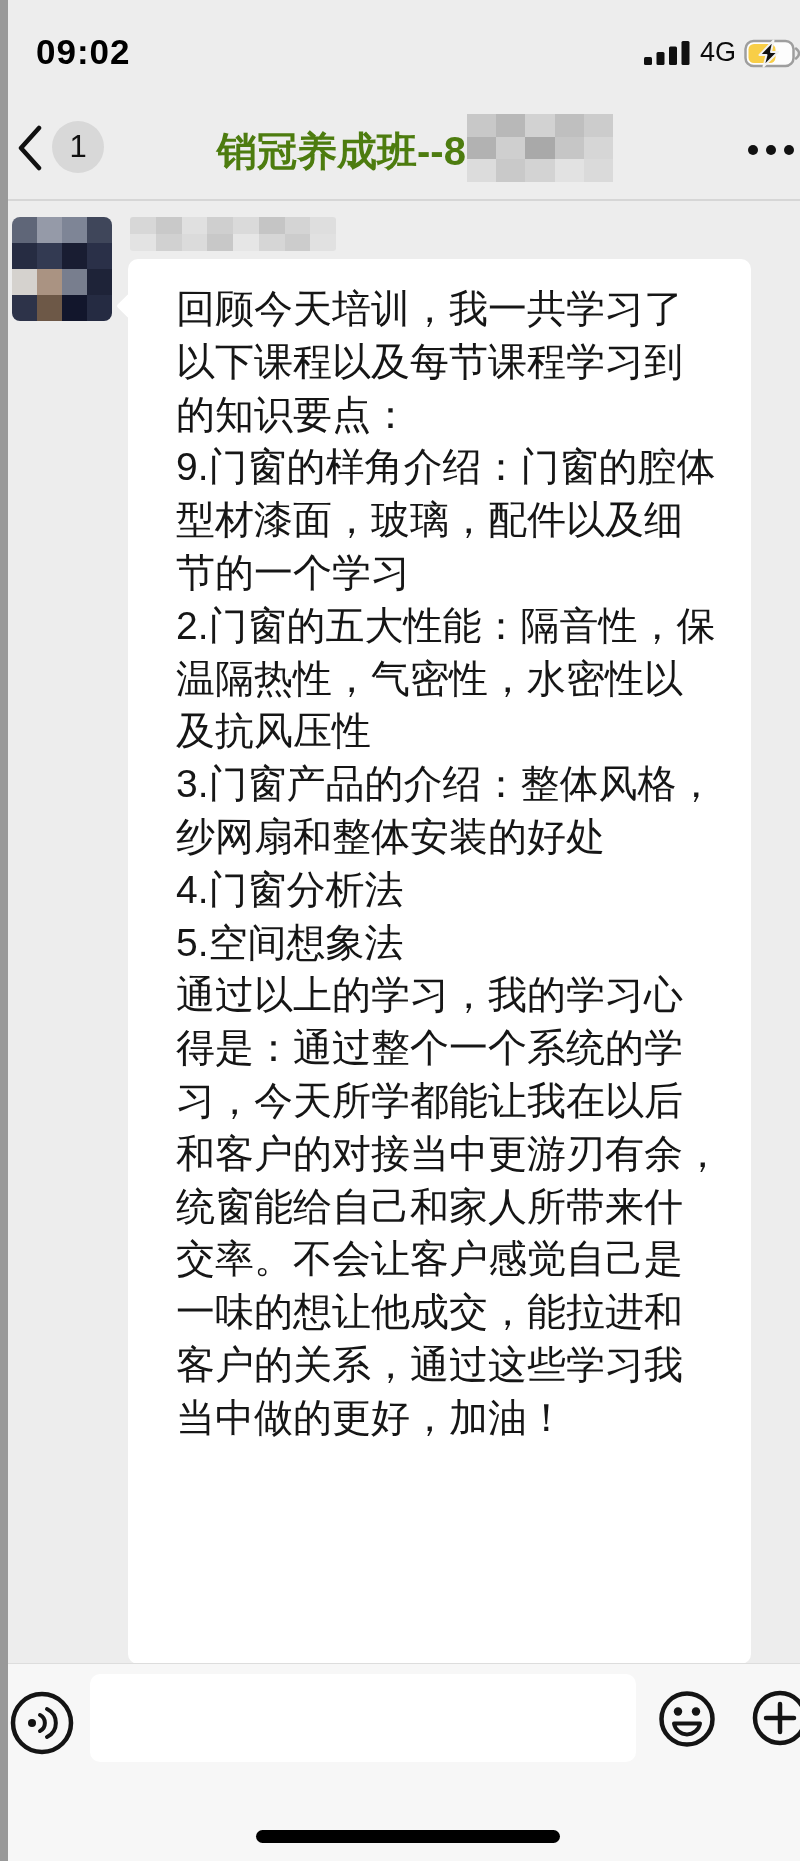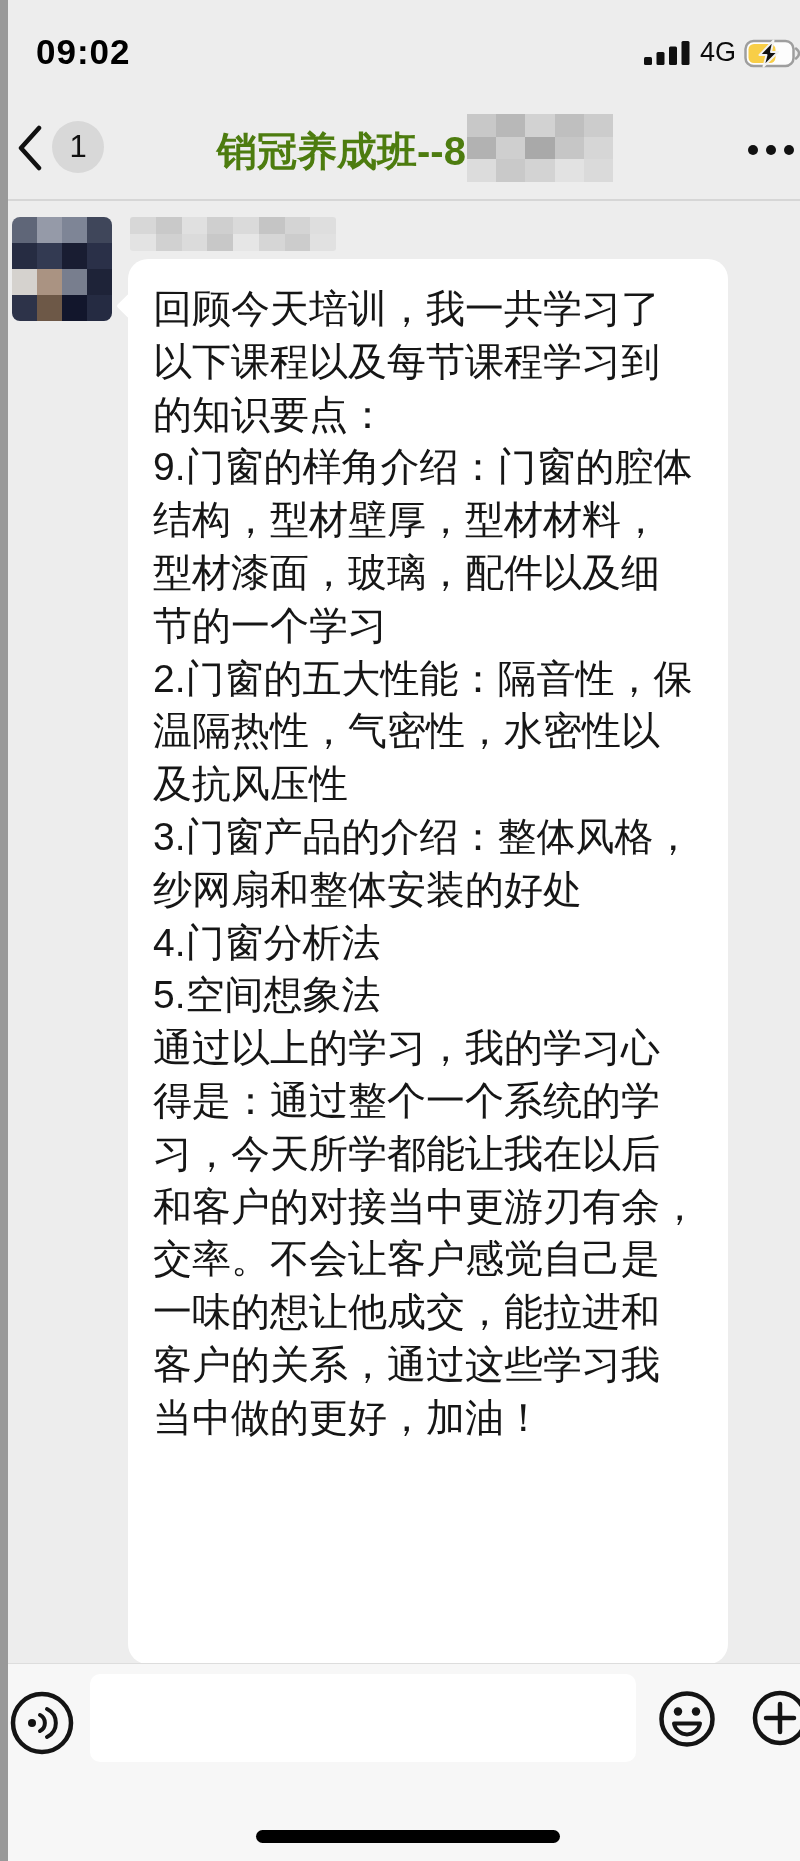--- a/index.html
+++ b/index.html
@@ -18,21 +18,21 @@
          display:flex;align-items:center;justify-content:center;font-size:31px;color:#111;}
   .nav-title{position:absolute;left:209px;top:124px;font-size:40px;font-weight:600;color:#4d7c0f;white-space:nowrap;}
   .title-mosaic{position:absolute;left:459px;top:114px;width:146px;height:68px;display:grid;}
   .more-dots{position:absolute;left:740px;top:145px;display:flex;gap:8px;}
   .more-dots div{width:10px;height:10px;border-radius:50%;background:#111;}
   .nav-divider{position:absolute;left:0;top:199px;width:800px;height:2px;background:#d6d6d6;}
 
   
   .avatar{position:absolute;left:4px;top:217px;width:100px;height:104px;border-radius:8px;overflow:hidden;display:grid;}
   .name-mosaic{position:absolute;left:122px;top:217px;width:206px;height:34px;display:grid;border-radius:3px;overflow:hidden;}
-  .bubble{position:absolute;left:120px;top:259px;width:600px;height:1405px;border-radius:20px;overflow:hidden;}
+  .bubble{position:absolute;left:120px;top:259px;width:600px;height:1405px;border-radius:10px;overflow:hidden;padding-left:23px;}
   .bubble-tail{position:absolute;left:112px;top:297px;width:18px;height:18px;transform:rotate(45deg);border-radius:2px;}
   .msg-text{padding:24px 14px 0 25px;}
   .msg-line{font-size:39px;line-height:52.8px;height:52.8px;color:#161616;white-space:nowrap;}
 
   
   .input-bar{position:absolute;left:0;top:1663px;width:800px;height:198px;border-top:1px solid #ddd;box-sizing:border-box;}
   .voice-btn{position:absolute;left:2px;top:1691px;}
   .input-field{position:absolute;left:82px;top:1674px;width:546px;height:88px;border-radius:10px;border:none;outline:none;font-size:36px;padding:0 16px;box-sizing:border-box;}
   .emoji-btn{position:absolute;left:650px;top:1690px;}
   .plus-btn{position:absolute;left:744px;top:1690px;}
@@ -123,34 +123,34 @@
       <div style="background: rgb(204, 204, 204);"></div>
       <div style="background: rgb(225, 225, 225);"></div>
     </div>
   <div class="bubble-tail" style="background: rgb(255, 255, 255);"></div>
   <div class="bubble" style="background: rgb(255, 255, 255);">
     <div class="msg-text">
         <div class="msg-line">回顾今天培训，我一共学习了</div>
         <div class="msg-line">以下课程以及每节课程学习到</div>
         <div class="msg-line">的知识要点：</div>
         <div class="msg-line">9.门窗的样角介绍：门窗的腔体</div>
-        <div class="msg-line">结构，型材壁厚，型材材料，</div>
         <div class="msg-line">型材漆面，玻璃，配件以及细</div>
         <div class="msg-line">节的一个学习</div>
         <div class="msg-line">2.门窗的五大性能：隔音性，保</div>
         <div class="msg-line">温隔热性，气密性，水密性以</div>
         <div class="msg-line">及抗风压性</div>
         <div class="msg-line">3.门窗产品的介绍：整体风格，</div>
         <div class="msg-line">纱网扇和整体安装的好处</div>
         <div class="msg-line">4.门窗分析法</div>
         <div class="msg-line">5.空间想象法</div>
         <div class="msg-line">通过以上的学习，我的学习心</div>
         <div class="msg-line">得是：通过整个一个系统的学</div>
         <div class="msg-line">习，今天所学都能让我在以后</div>
         <div class="msg-line">和客户的对接当中更游刃有余，</div>
+        <div class="msg-line">统窗能给自己和家人所带来什</div>
         <div class="msg-line">交率。不会让客户感觉自己是</div>
         <div class="msg-line">一味的想让他成交，能拉进和</div>
         <div class="msg-line">客户的关系，通过这些学习我</div>
         <div class="msg-line">当中做的更好，加油！</div>
       </div>
   </div>
 
   <div class="input-bar" style="background: rgb(247, 247, 247);"></div>
   <svg class="voice-btn" width="64" height="64" viewBox="0 0 64 64">
     <circle cx="32" cy="32" r="29" fill="none" stroke="#141414" stroke-width="4.5"></circle>

